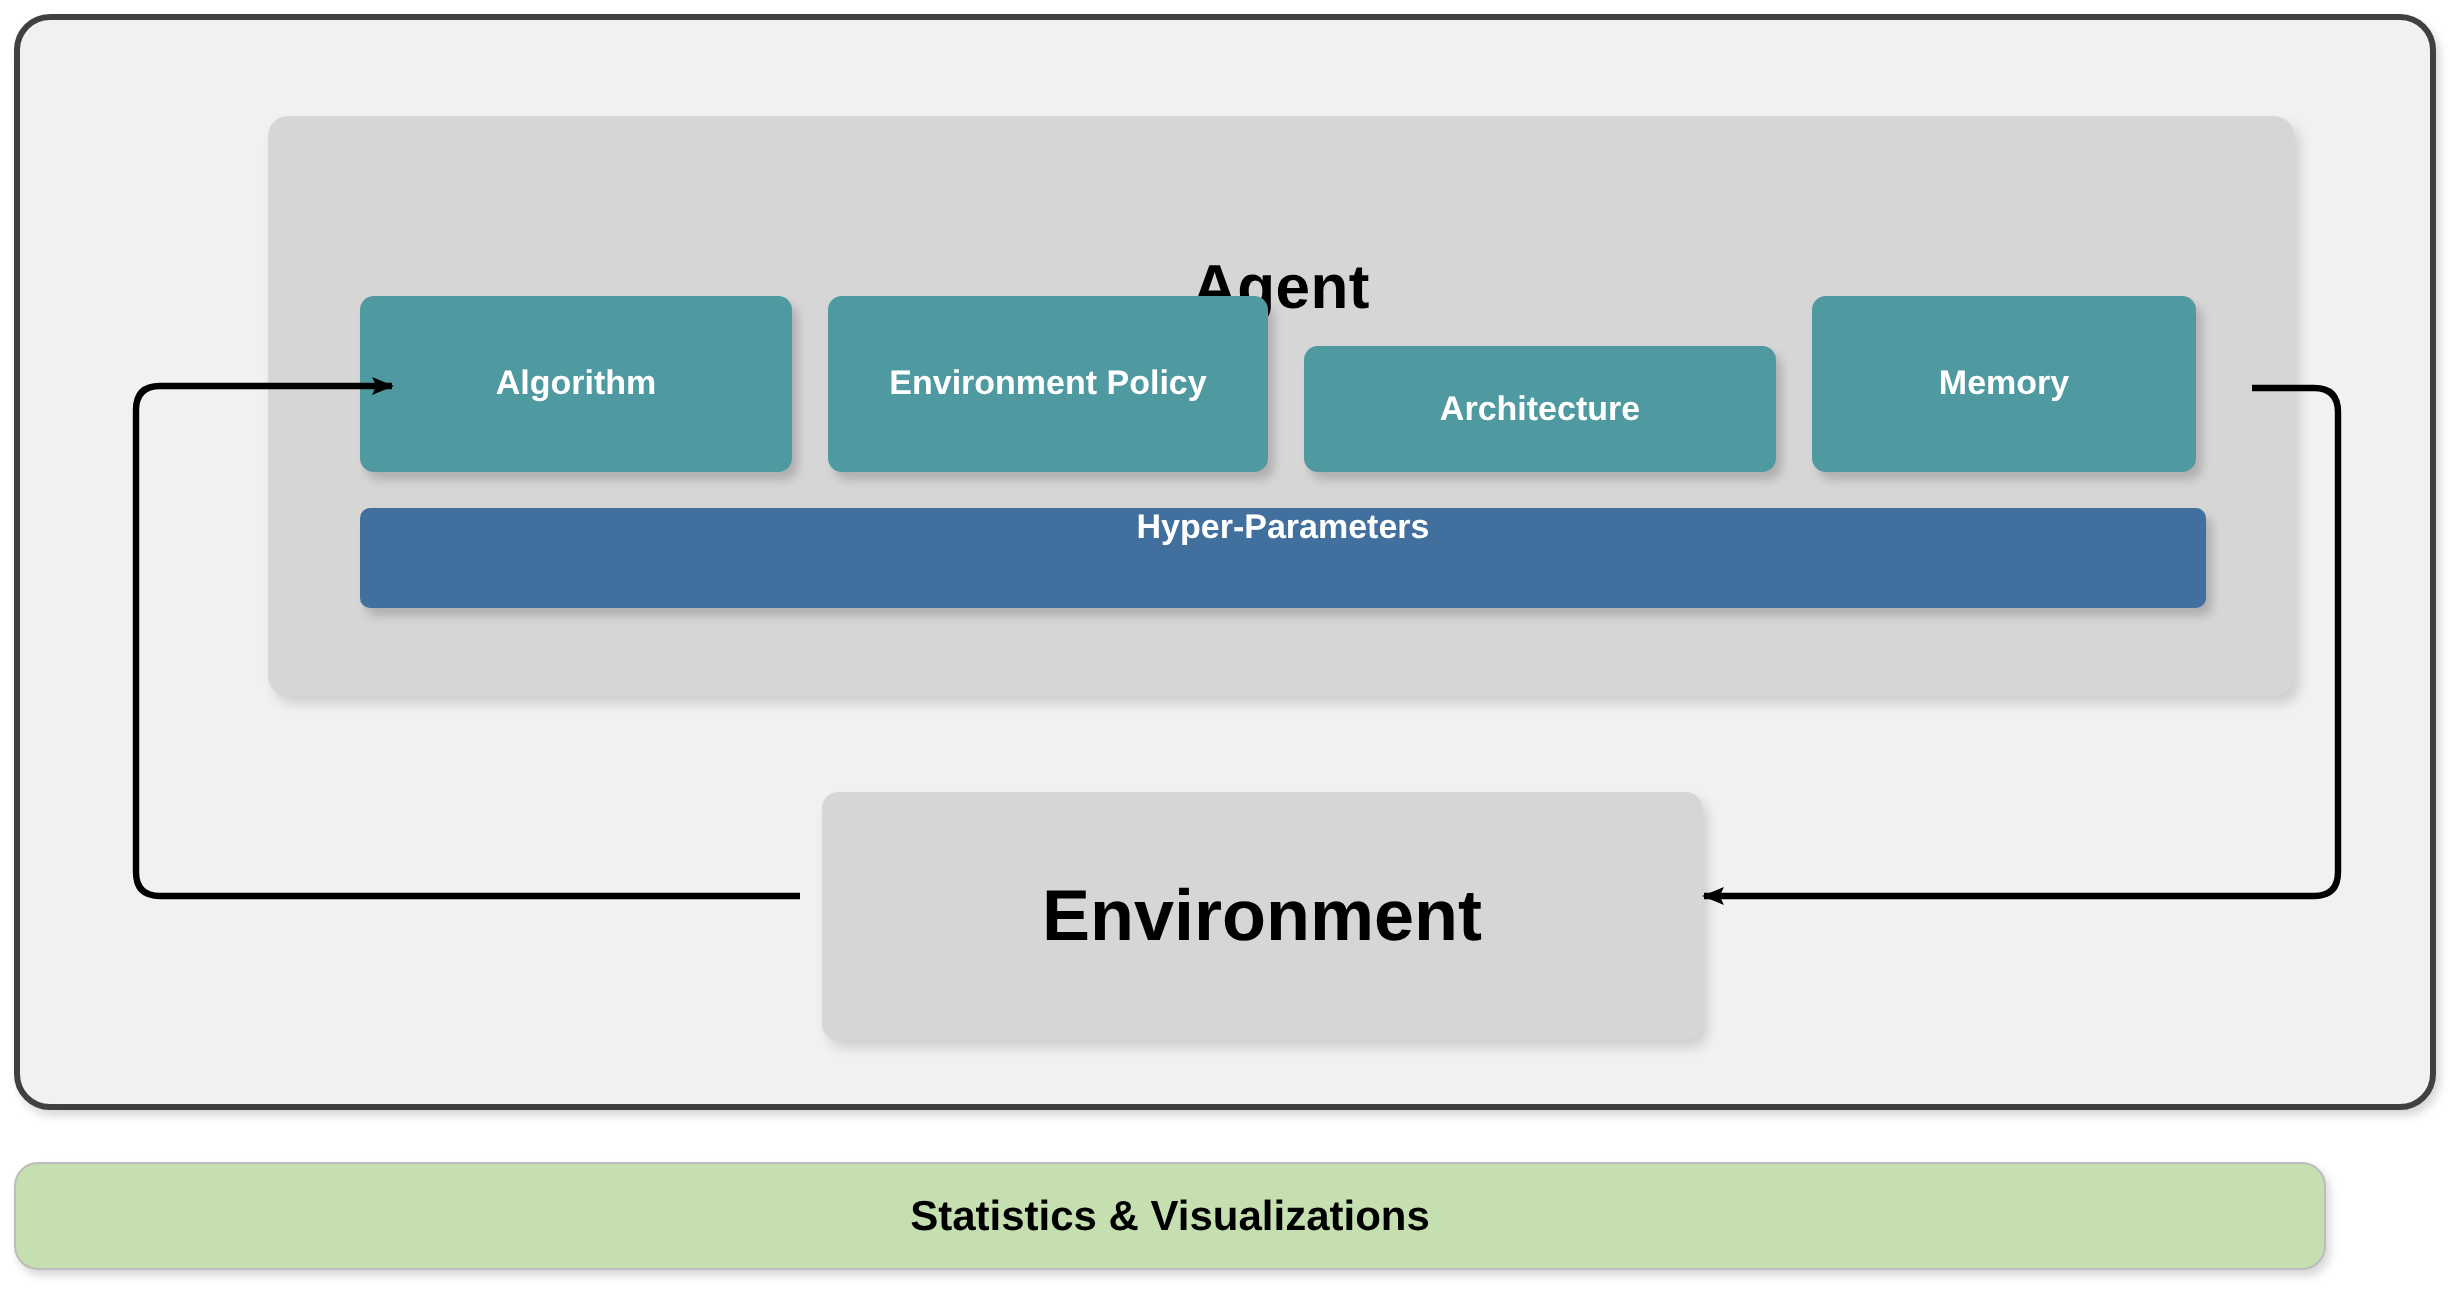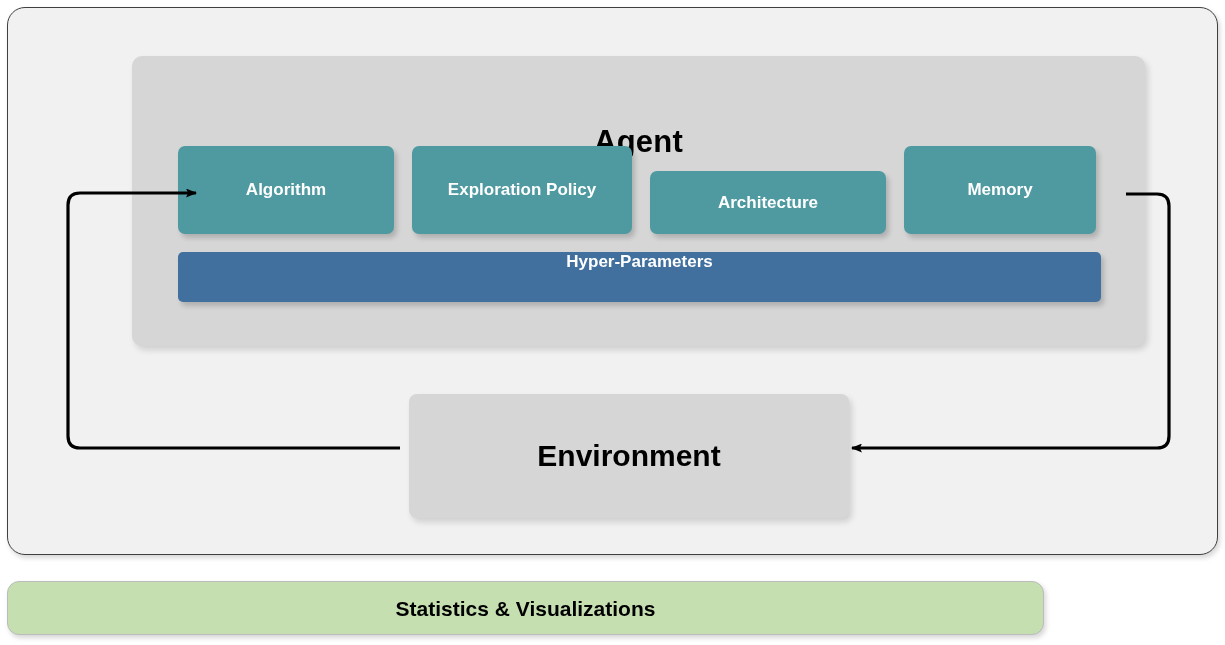--- a/index.html
+++ b/index.html
@@ -23,21 +23,21 @@
   }
 
   
   .outer-panel {
     position: absolute;
     left: 7px;
     top: 7px;
     width: 1211px;
     height: 548px;
     background: #f1f1f1;
-    border: 1px solid #404040;
+    border: 3px solid #404040;
     border-radius: 18px;
     box-shadow: 2px 3px 5px rgba(0,0,0,0.16);
     box-sizing: border-box;
   }
 
   
   .agent-box {
     position: absolute;
     left: 124px;
     top: 48px;
@@ -118,42 +118,42 @@
     height: 124px;
     background: #d6d6d6;
     border-radius: 8px;
     box-shadow: 3px 4px 6px rgba(0,0,0,0.14);
     display: flex;
     align-items: center;
     justify-content: center;
     box-sizing: border-box;
   }
   .environment-label {
-    font-size: 30px;
+    font-size: 36px;
     font-weight: bold;
     color: #000000;
     line-height: 1;
   }
 
   
   .loop-svg {
     position: absolute;
     left: 0;
     top: 0;
     width: 1225px;
     height: 645px;
     pointer-events: none;
   }
 
   
   .stats-bar {
     position: absolute;
     left: 7px;
     top: 581px;
-    width: 1037px;
+    width: 1156px;
     height: 54px;
     background: #c5dfb0;
     border: 1px solid #bcbcbc;
     border-radius: 12px;
     box-shadow: 2px 3px 5px rgba(0,0,0,0.16);
     display: flex;
     align-items: center;
     justify-content: center;
     box-sizing: border-box;
   }
@@ -173,21 +173,21 @@
 
     <div class="agent-box">
 
       <div class="agent-title">Agent</div>
 
       <div class="component-row">
         <div class="component-box w-algorithm">
           <span>Algorithm</span>
         </div>
         <div class="component-box w-exploration">
-          <span>Exploration Policy</span>
+          <span>Environment Policy</span>
         </div>
         <div class="component-box w-architecture">
           <span>Architecture</span>
         </div>
         <div class="component-box w-memory">
           <span>Memory</span>
         </div>
       </div>
 
       <div class="hyper-bar">

